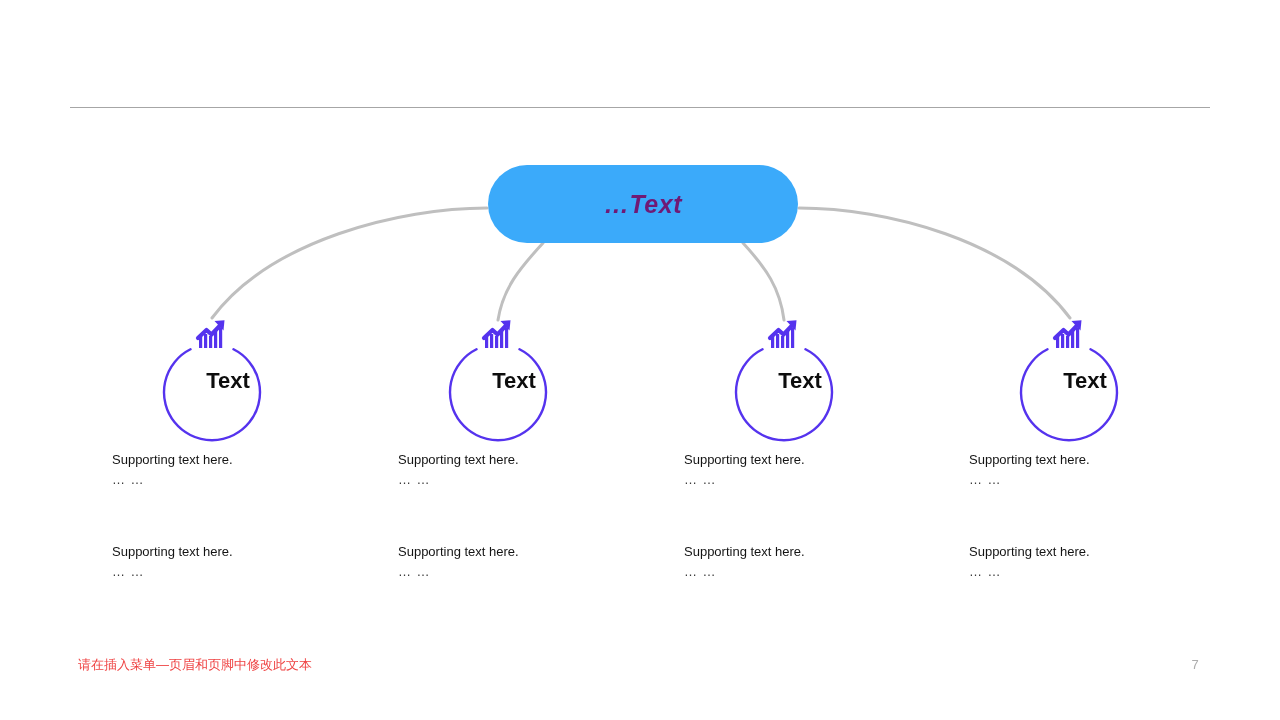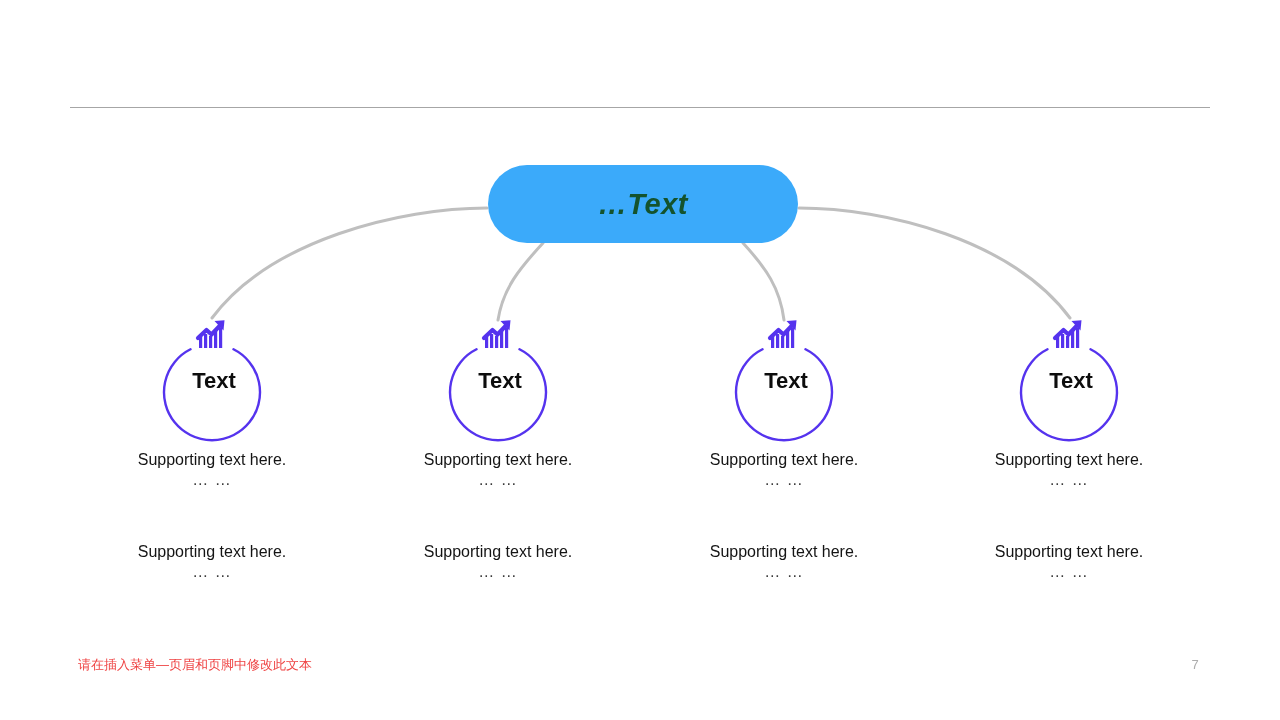--- a/index.html
+++ b/index.html
@@ -43,22 +43,22 @@
     top: 165px;
     width: 310px;
     height: 78px;
     border-radius: 39px;
     background: #3BAAFA;
     display: flex;
     align-items: center;
     justify-content: center;
   }
   .banner-label {
-    color: #14532d;
-    font-size: 29px;
+    color: #701a75;
+    font-size: 25px;
     font-weight: bold;
     font-style: italic;
     letter-spacing: 0.5px;
   }
 
   
   .node {
     position: absolute;
     width: 200px;
     top: 318px;
@@ -76,35 +76,34 @@
   .node-icon {
     position: absolute;
     left: 50%;
     top: 0px;
     transform: translateX(-50%);
     width: 34px;
     height: 32px;
   }
   .node-label {
     position: absolute;
-    left: 2px;
+    left: 16px;
     top: 50px;
     width: 200px;
     text-align: center;
     font-size: 22px;
     font-weight: bold;
     color: #0d0d0d;
   }
 
   
   .support {
     position: absolute;
     width: 200px;
-    text-align: center;
-    font-size: 16px;
+    font-size: 13px;
     color: #141414;
     line-height: 20px;
   }
   .support .dots {
     display: block;
     letter-spacing: 1px;
     color: #3b3b3b;
   }
 
   

